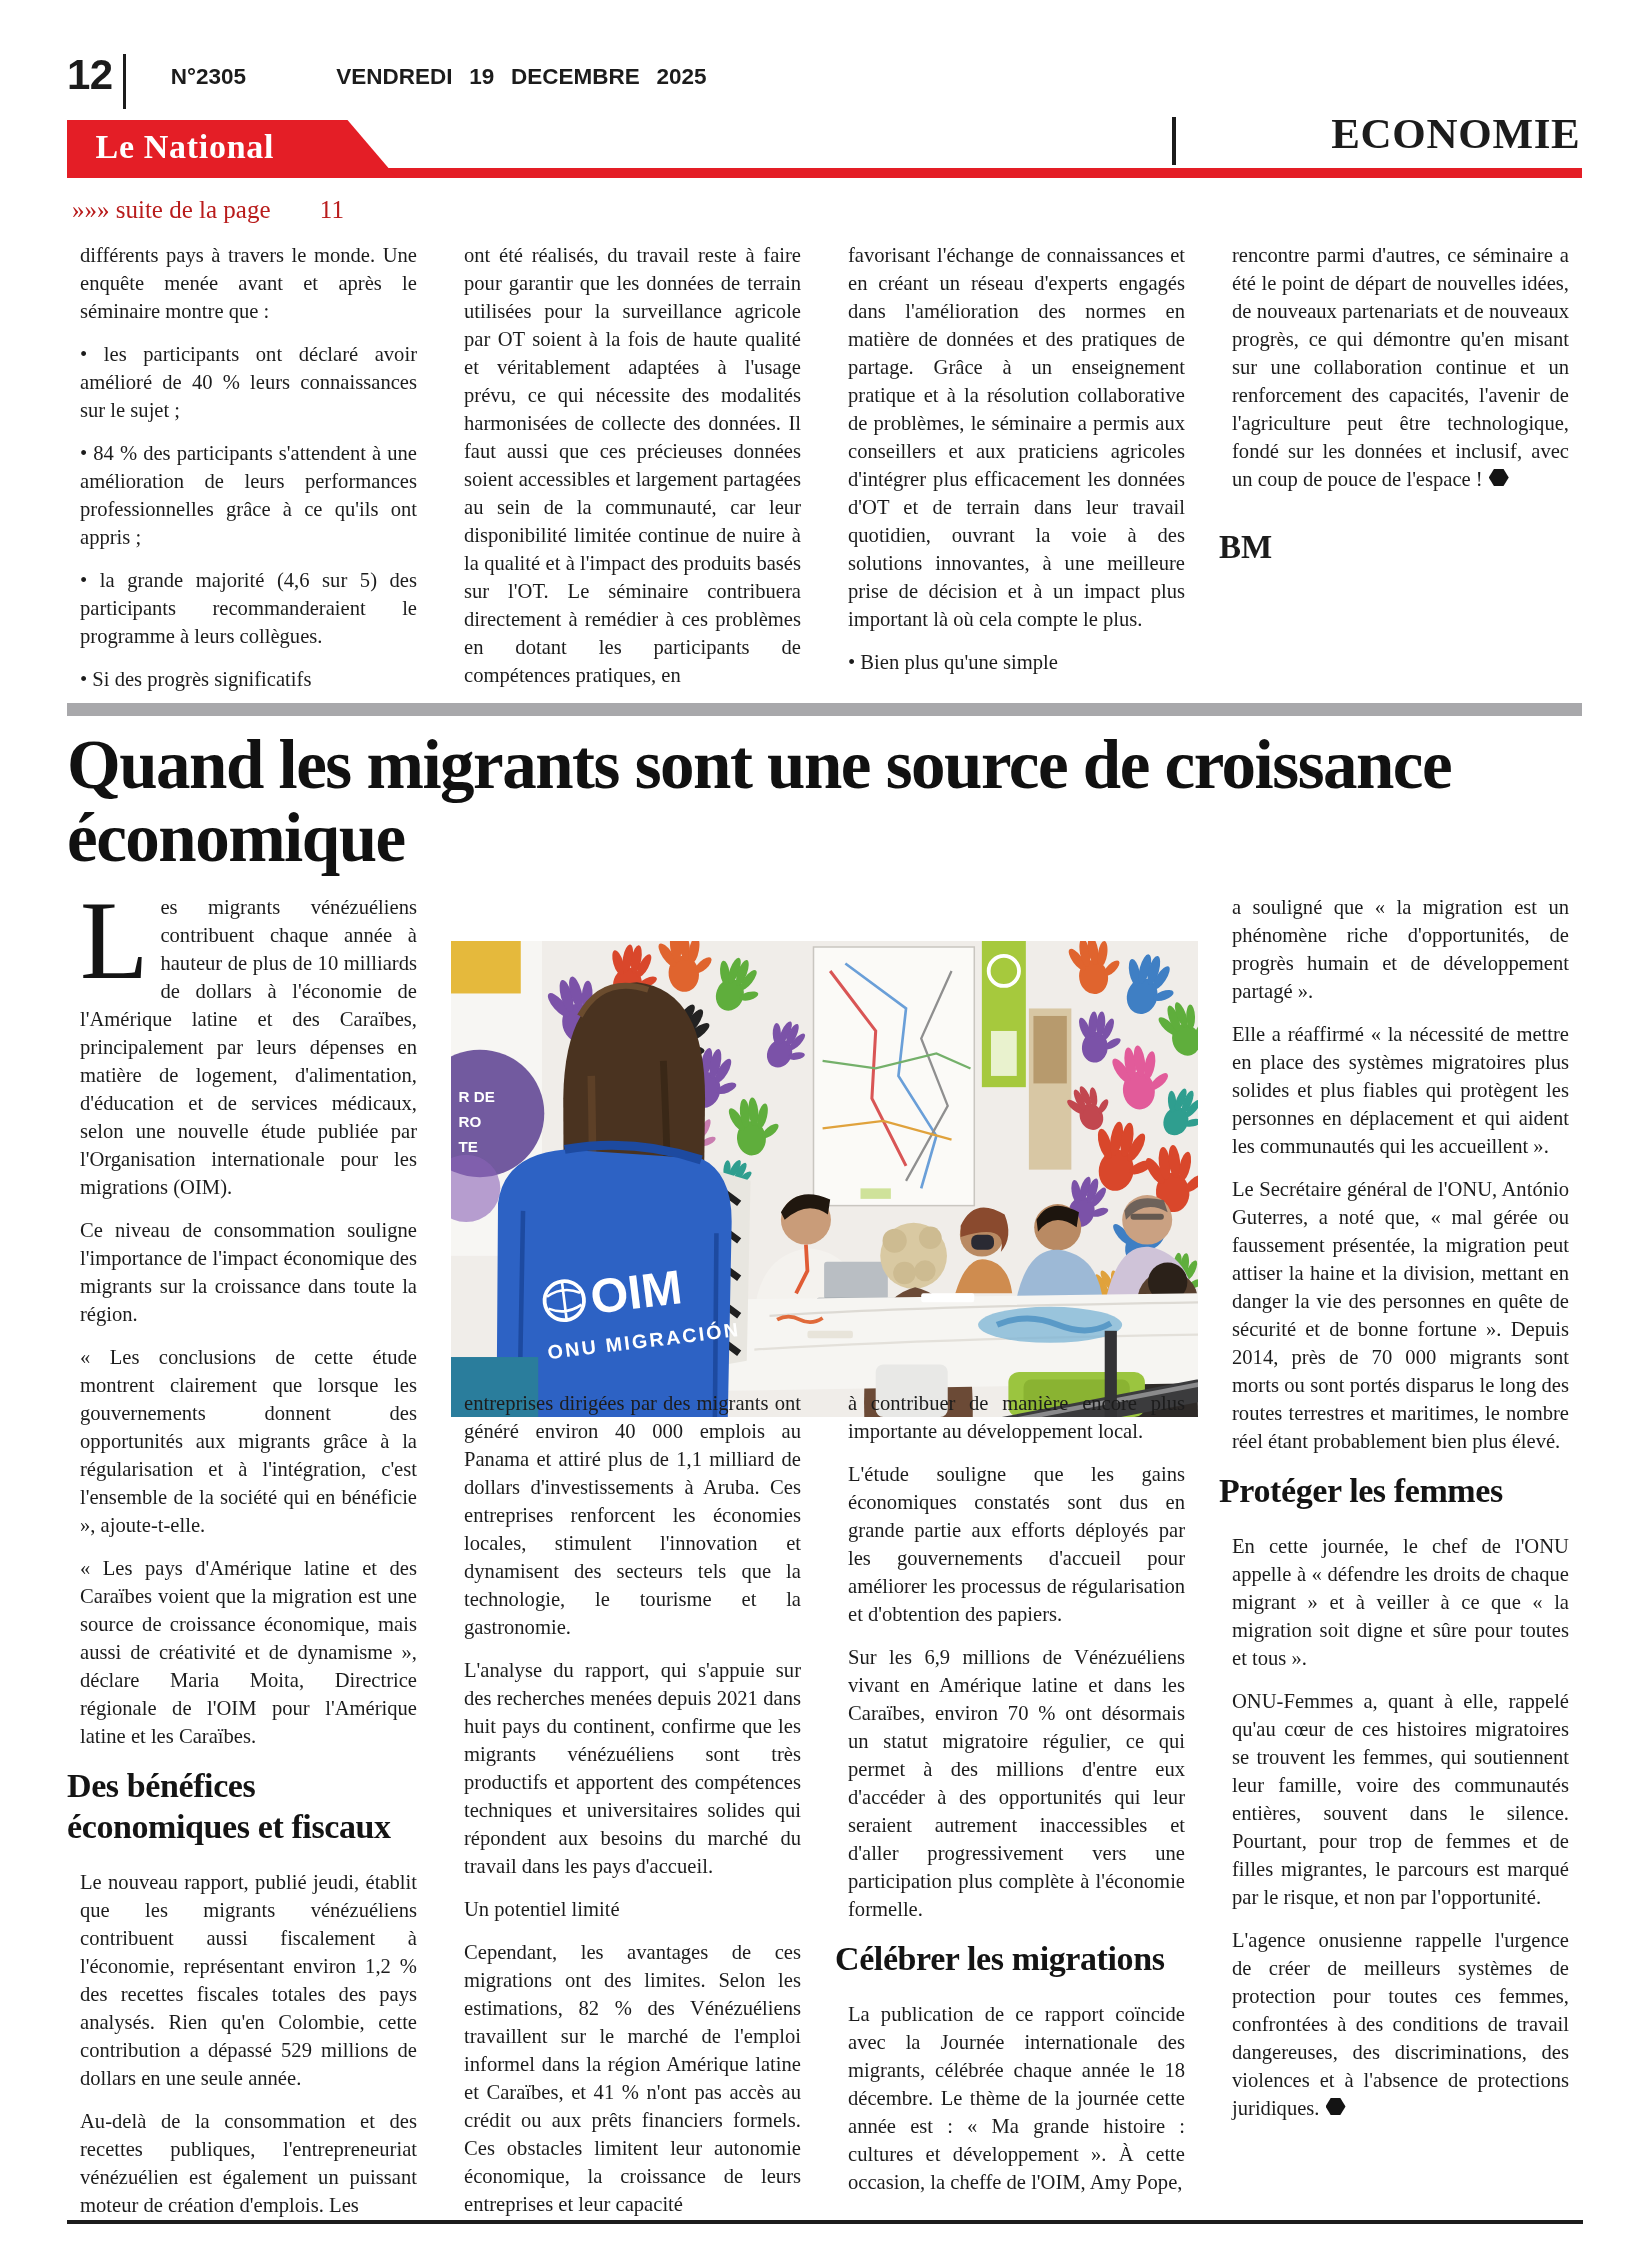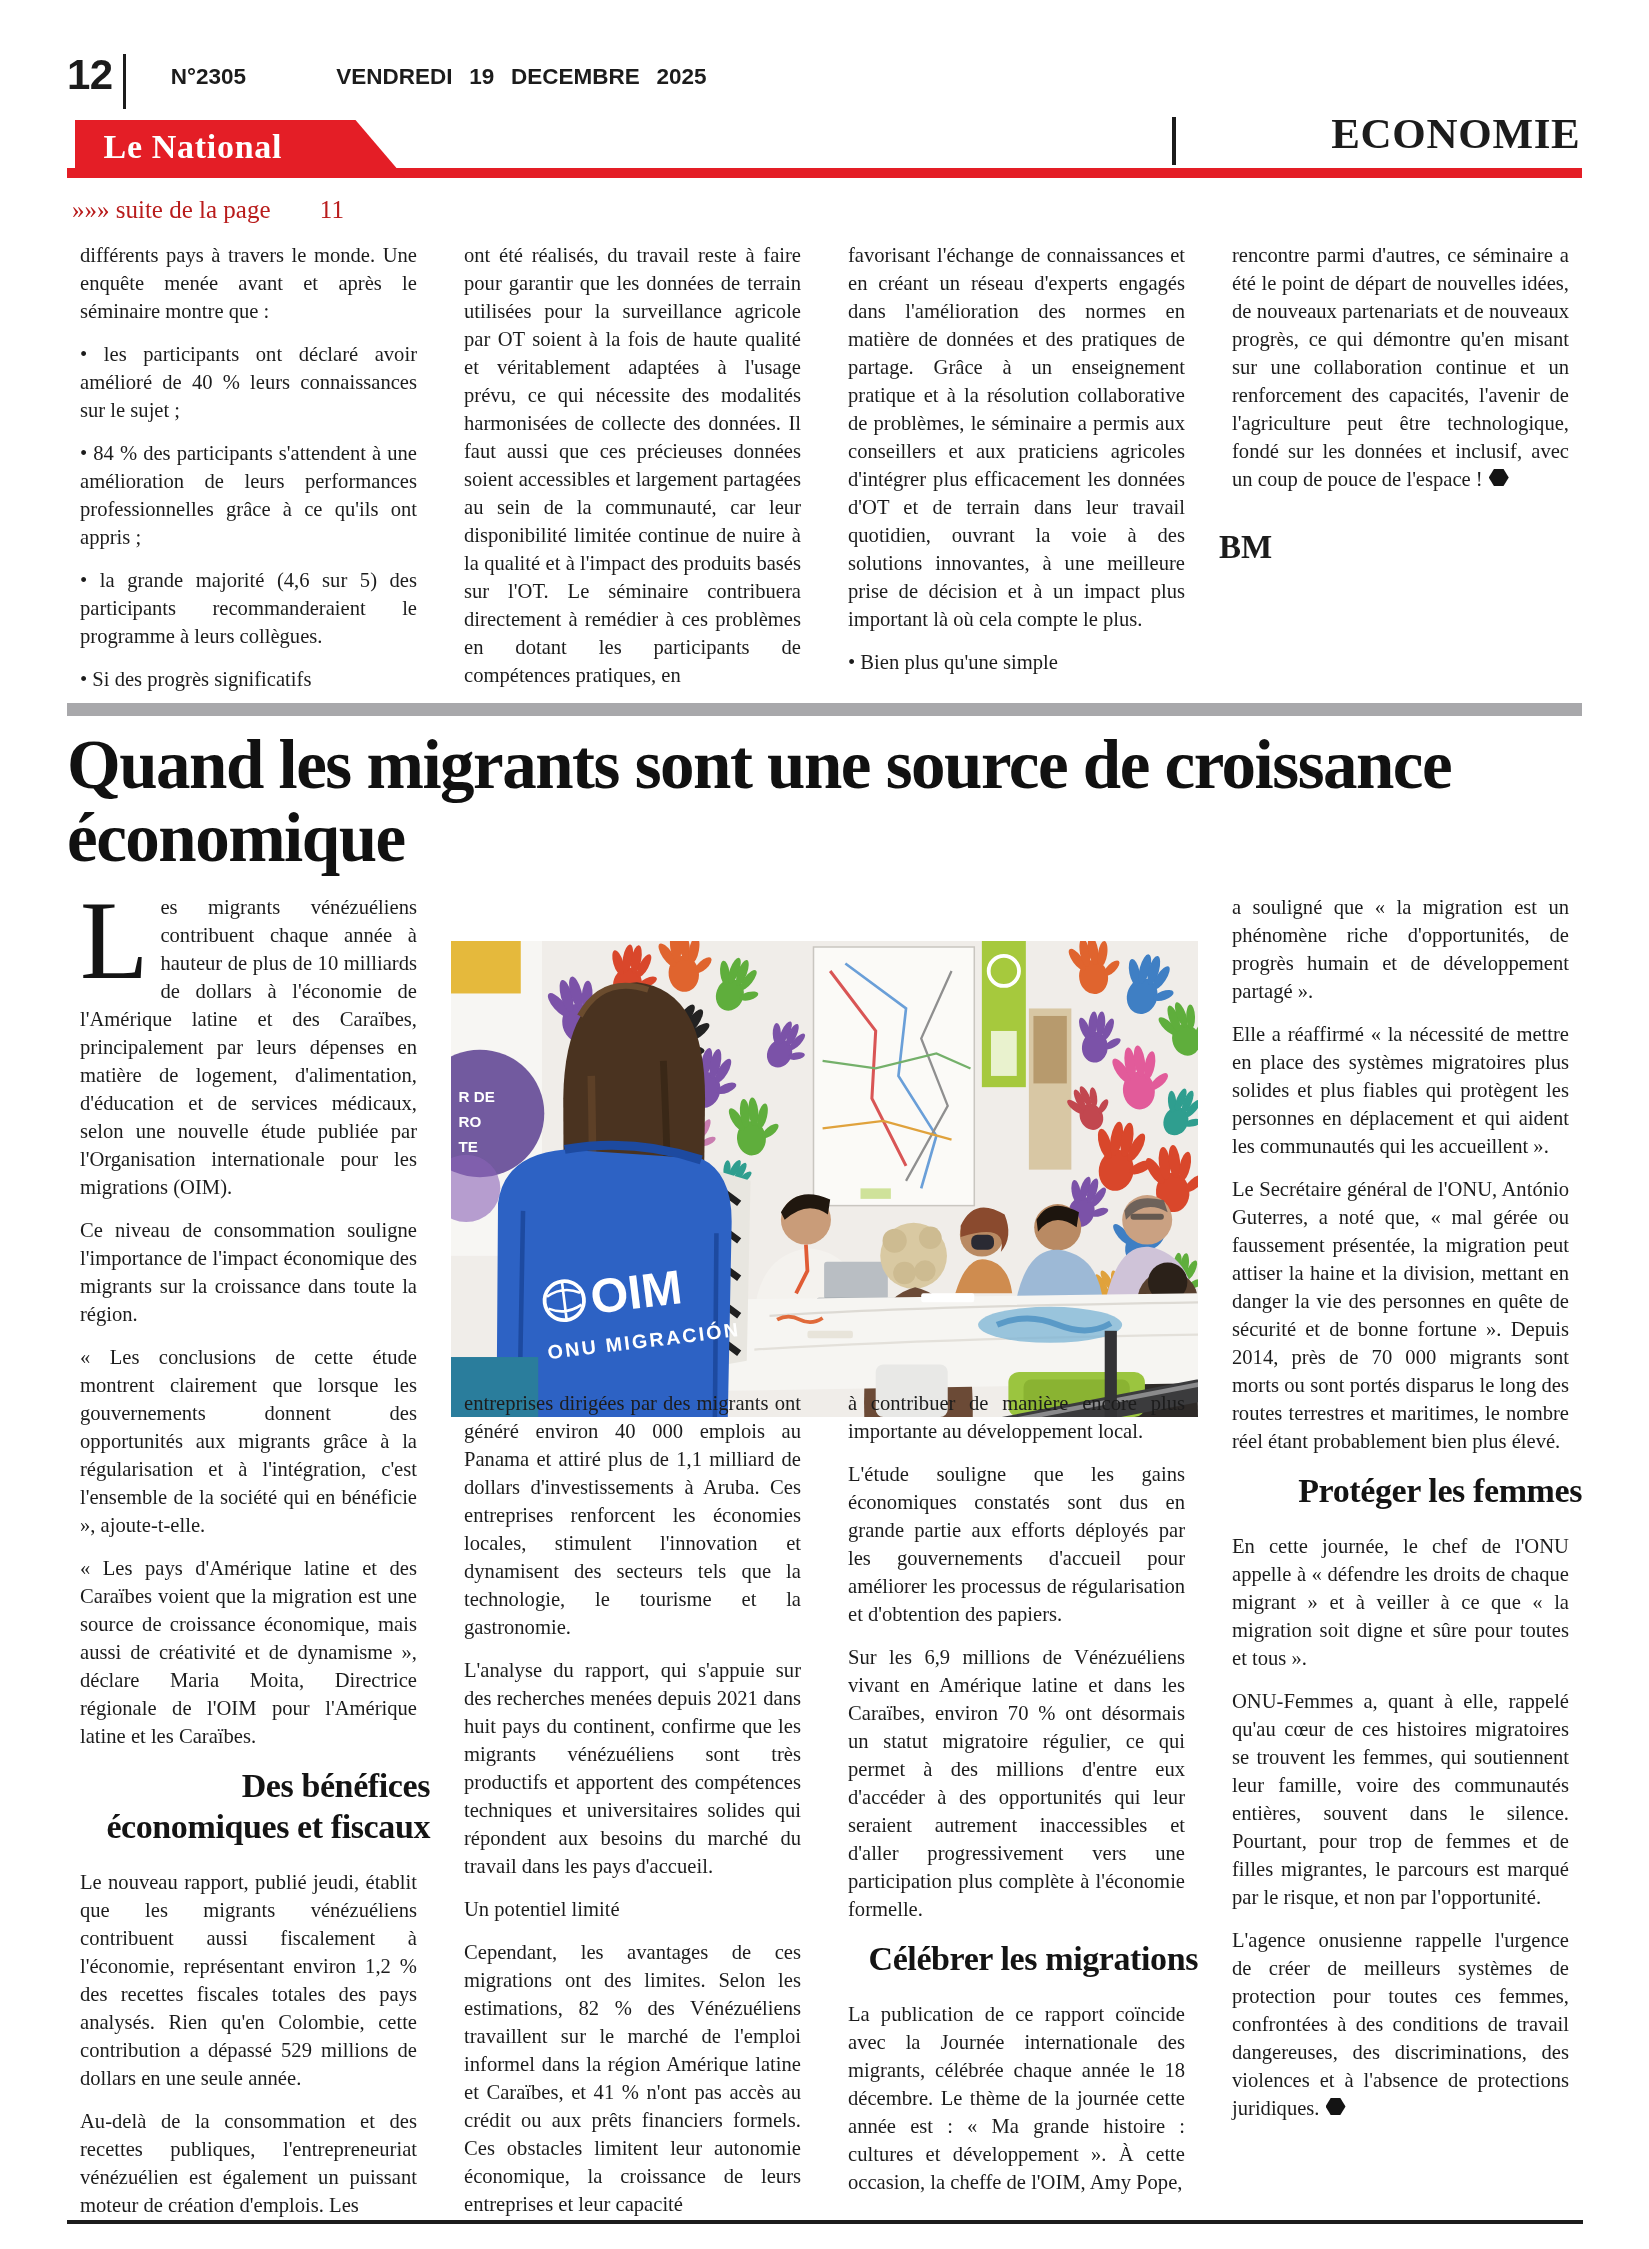--- a/index.html
+++ b/index.html
@@ -9,21 +9,21 @@
   }
   .abs{position:absolute;}
   
   .masthead-left{left:67px;top:54px;display:flex;align-items:flex-start;gap:0;}
   .pagenum{font-family:"Liberation Sans", sans-serif;font-weight:bold;font-size:42px;line-height:42px;letter-spacing:-0.7px;}
   .pagenum-bar{width:3px;height:55px;background:#1c1c1c;margin:0 0 0 10.5px;}
   .issue{font-family:"Liberation Sans", sans-serif;font-weight:bold;font-size:22.5px;line-height:22.5px;margin:12px 0 0 45px;}
   .pubdate{font-family:"Liberation Sans", sans-serif;font-weight:bold;font-size:22.5px;line-height:22.5px;margin:12px 0 0 90px;word-spacing:10.5px;}
   .brandband{left:67px;top:120px;width:1515px;height:58px;}
   .brand-rule{position:absolute;left:0;right:0;bottom:0;height:9.7px;background:#e41e26;}
-  .brand-flag{position:absolute;left:8px;top:0;width:330px;height:58px;background:#e41e26;
+  .brand-flag{position:absolute;left:0;top:0;width:330px;height:58px;background:#e41e26;
     clip-path:polygon(0 0,85% 0,100% 100%,0 100%);}
   .brand-name{position:absolute;left:28.5px;top:7.5px;color:#ffffff;font-weight:bold;font-size:34px;line-height:37px;letter-spacing:0.7px;}
   .section-sep{position:absolute;right:406px;top:-3px;width:4.5px;height:48px;background:#1c1c1c;}
   .section-name{position:absolute;right:1.5px;top:-9px;font-weight:bold;font-size:43px;line-height:46px;letter-spacing:0.7px;}
   
   .continuation{left:72px;top:196px;font-family:Liberation Serif, serif;font-size:25px;color:#b91c1c;}
   .continuation .pg{margin-left:43px;}
   
   .top-article{left:67px;top:241px;width:1515px;display:grid;grid-template-columns:repeat(4,1fr);column-gap:21px;}
   p.body{font-size:20.6px;line-height:28px;text-align:justify;margin:0 13px 15px;}
@@ -36,21 +36,21 @@
   .main-article{left:67px;top:729px;width:1515px;}
   .headline{font-weight:bold;font-size:69px;line-height:73px;letter-spacing:-1.5px;color:#111;}
   .headline span{display:block;}
   .main-grid{margin-top:18px;display:grid;grid-template-columns:repeat(4,1fr);column-gap:21px;grid-template-rows:496px auto;}
   .mcol1{grid-column:1;grid-row:1 / 3;}
   .photo-cell{grid-column:2 / 4;grid-row:1;}
   .mcol2{grid-column:2;grid-row:2;}
   .mcol3{grid-column:3;grid-row:2;}
   .mcol4{grid-column:4;grid-row:1 / 3;}
   .dropcap{float:left;font-size:112px;line-height:82px;padding:6px 12px 0 0;color:#141414;}
-  h2.sub{font-size:34px;line-height:41px;font-weight:bold;margin:12px 0 21px;letter-spacing:-0.4px;color:#141414;text-align:right;}
+  h2.sub{font-size:34px;line-height:41px;font-weight:bold;margin:12px 0 21px;letter-spacing:-0.4px;color:#141414;}
   .subhead-inline{font-size:23px;line-height:30px;margin:1.5px 0 13.5px;text-align:left;}
   .photo-frame{width:100%;height:476px;overflow:hidden;background:#ece9e4;margin-top:48px;}
   .vest-label{font-family:"Liberation Sans", sans-serif;font-weight:bold;fill:#ffffff;}
 </style>
 </head>
 <body>
 
 <div class="abs masthead-left">
   <div class="pagenum">12</div>
   <div class="pagenum-bar"></div>

